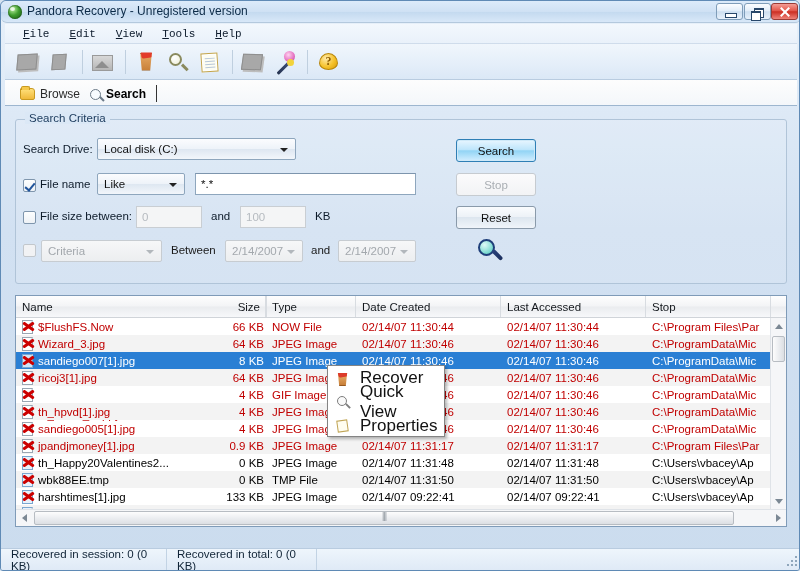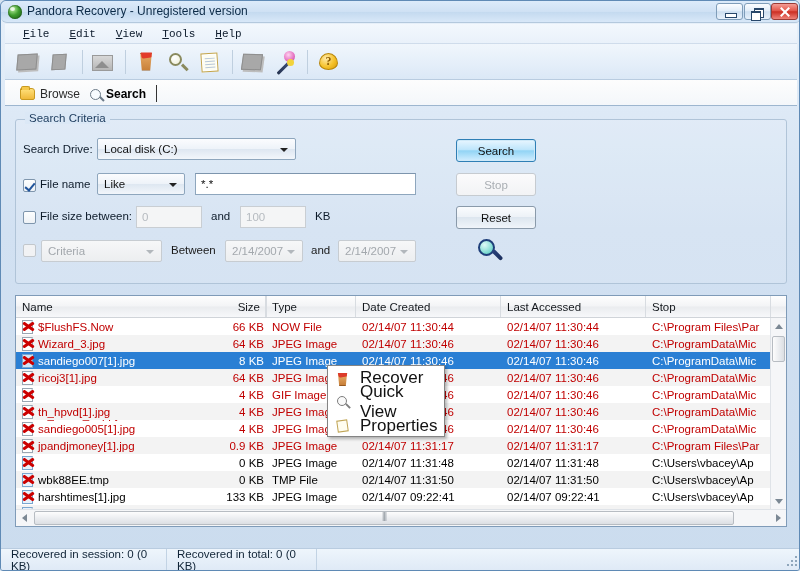--- a/index.html
+++ b/index.html
@@ -682,20 +682,21 @@
           <span class="cell " style="left: 346px; width: 140px;">02/14/07 11:31:17</span>
           <span class="cell " style="left: 491px; width: 140px;">02/14/07 11:31:17</span>
           <span class="cell " style="left: 636px; width: 120px;">C:\Program Files\Par</span>
         </div>
         <div class="row black">
           <span class="fic img">
             <i class="page"></i>
             <i class="x1"></i>
             <i class="x2"></i>
           </span>
+          <span class="cell " style="left: 22px; width: 225px;">th_Happy20Valentines2...</span>
           <span class="cell num" style="left: 180px; width: 68px;">0 KB</span>
           <span class="cell " style="left: 256px; width: 84px;">JPEG Image</span>
           <span class="cell " style="left: 346px; width: 140px;">02/14/07 11:31:48</span>
           <span class="cell " style="left: 491px; width: 140px;">02/14/07 11:31:48</span>
           <span class="cell " style="left: 636px; width: 120px;">C:\Users\vbacey\Ap</span>
         </div>
         <div class="row alt black">
           <span class="fic img">
             <i class="page"></i>
             <i class="x1"></i>

